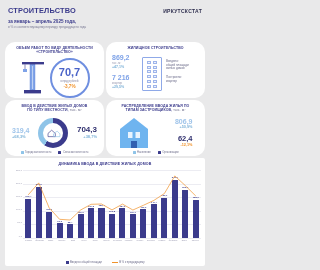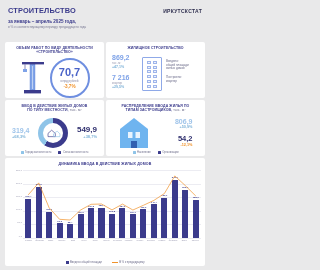--- a/index.html
+++ b/index.html
@@ -33,21 +33,21 @@
   
   .grid {
     position: absolute; left: 5px; top: 42px;
     width: 200px;
     display: grid;
     grid-template-columns: 99px 99px;
     grid-template-rows: 56px 56px;
     gap: 2px;
   }
   .card {
-    background: #fff; border-radius: 2px;
+    background: #fff; border-radius: 10px;
     padding: 4px 4px 3px 4px;
     position: relative; overflow: hidden;
   }
   .card-title {
     font-size: 3.5px; font-weight: 700; text-align: center;
     color: #3b3b8c; line-height: 4.3px; letter-spacing: .1px;
   }
   .card-title .unit { font-weight: 400; color: #6c6c8a; }
 
   
@@ -276,21 +276,21 @@
         </div>
         <div class="ring">
           <div class="ring-in">
             <svg viewBox="0 0 16 12" width="15" height="11">
               <path d="M2 7 L6 3.5 L10 7 L10 10.5 L2 10.5 Z" fill="none" stroke="#3b3b8c" stroke-width=".7"></path>
               <path d="M8 7.5 L12 4.5 L15 7.5 L15 10.5 L8 10.5 Z" fill="none" stroke="#8fc4e8" stroke-width=".7"></path>
             </svg>
           </div>
         </div>
         <div class="c3-right">
-          <div class="val">549,9</div>
+          <div class="val">704,3</div>
           <div class="delta">+38,7%</div>
         </div>
       </div>
       <div class="legend">
         <div class="lg">
           <div class="sw" style="background:#8fc4e8"></div>
           <div class="tx">Городская местность</div>
         </div>
         <div class="lg">
           <div class="sw" style="background:#3b3b8c"></div>
@@ -315,21 +315,21 @@
             <rect x="16.5" y="16" width="4.5" height="6" fill="#eaf4fe"></rect>
             <rect x="12" y="25" width="6" height="7" fill="#2f5fb0"></rect>
           </svg>
         </div>
         <div class="c4-nums">
           <div class="c4-a">
             <div class="val">806,9</div>
             <div class="delta">+50,9%</div>
           </div>
           <div class="c4-b">
-            <div class="val">54,2</div>
+            <div class="val">62,4</div>
             <div class="delta">-12,1%</div>
           </div>
         </div>
       </div>
       <div class="legend">
         <div class="lg">
           <div class="sw" style="background:#8fc4e8"></div>
           <div class="tx">Население</div>
         </div>
         <div class="lg">

